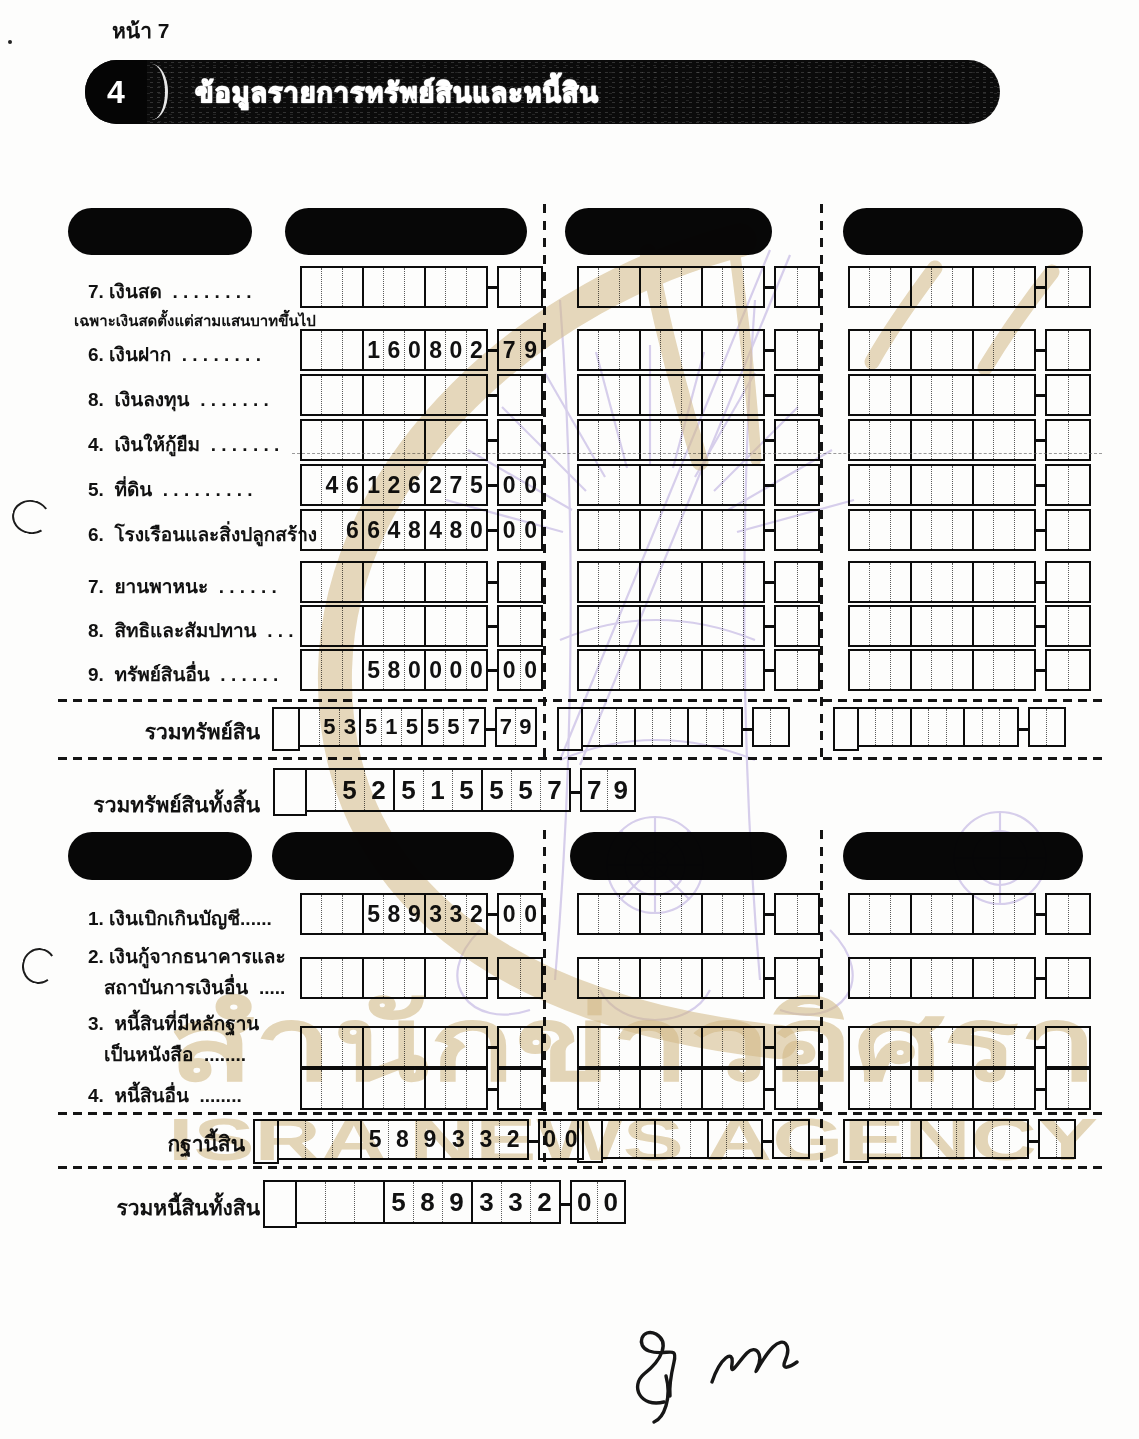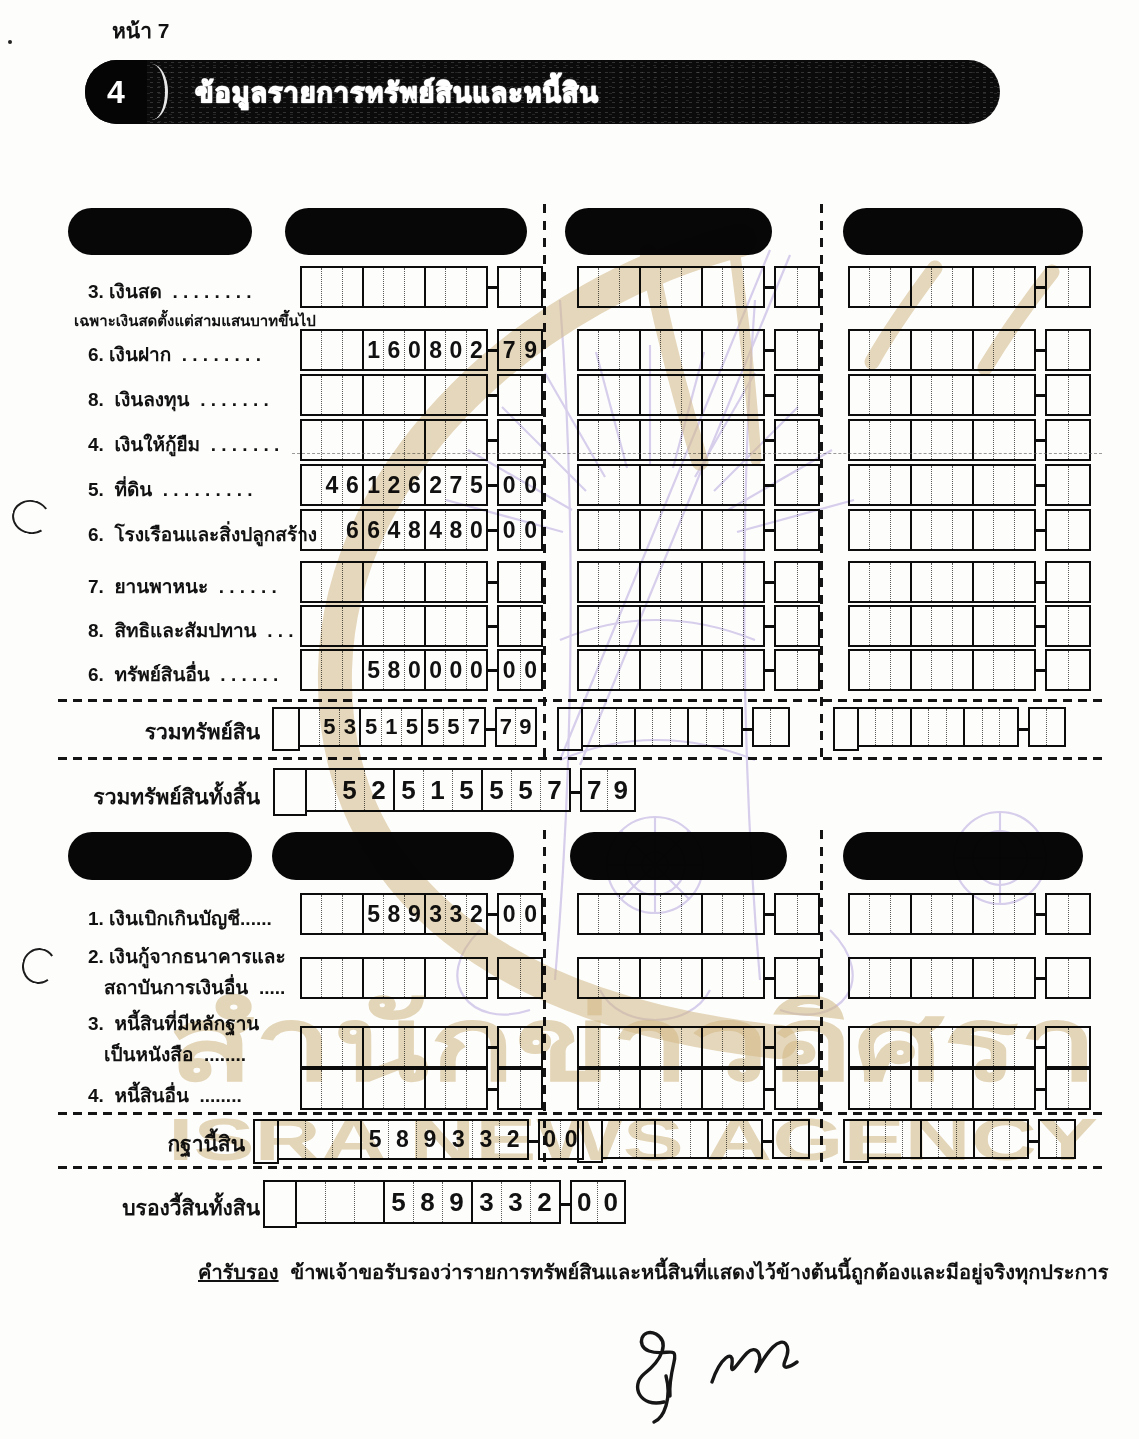--- a/index.html
+++ b/index.html
@@ -74,21 +74,21 @@
 
   <div class="pill" style="left:68px;top:208px;width:184px;height:47px"></div>
   <div class="pill" style="left:285px;top:208px;width:242px;height:47px"></div>
   <div class="pill" style="left:565px;top:208px;width:207px;height:47px"></div>
   <div class="pill" style="left:843px;top:208px;width:240px;height:47px"></div>
 
   <div class="vdash" style="left:543px;top:204px;height:554px"></div>
   <div class="vdash" style="left:820px;top:204px;height:554px"></div>
 
   <div class="row" style="top:266px">
-    <div class="rowlabel">3. เงินสด  . . . . . . . .</div>
+    <div class="rowlabel">7. เงินสด  . . . . . . . .</div>
     <div class="slot amt n" style="left:300px">
         <div class="amt-main">
           <div class="amt-cell"></div>
           <div class="amt-cell"></div>
           <div class="amt-cell grp"></div>
           <div class="amt-cell"></div>
           <div class="amt-cell"></div>
           <div class="amt-cell grp"></div>
           <div class="amt-cell"></div>
           <div class="amt-cell"></div>
@@ -532,21 +532,21 @@
           <div class="amt-cell"></div>
         </div>
         <div class="amt-conn"></div>
         <div class="amt-sat">
           <div class="amt-cell"></div>
           <div class="amt-cell"></div>
         </div>
       </div>
   </div>
   <div class="row" style="top:649px">
-    <div class="rowlabel">6.  ทรัพย์สินอื่น  . . . . . .</div>
+    <div class="rowlabel">9.  ทรัพย์สินอื่น  . . . . . .</div>
     <div class="slot amt n" style="left:300px">
         <div class="amt-main">
           <div class="amt-cell"></div>
           <div class="amt-cell"></div>
           <div class="amt-cell grp"></div>
           <div class="amt-cell">5</div>
           <div class="amt-cell">8</div>
           <div class="amt-cell grp">0</div>
           <div class="amt-cell">0</div>
           <div class="amt-cell">0</div>
@@ -655,21 +655,21 @@
         <div class="amt-sat">
           <div class="amt-cell"></div>
           <div class="amt-cell"></div>
         </div>
       </div>
   </div>
 
   <div class="hdash" style="left:58px;top:757px;width:1048px"></div>
 
   <div class="row" style="top:768px">
-    <div class="total-label" style="top:12px">รวมทรัพย์สินทั้งสิ้น</div>
+    <div class="total-label" style="top:20px">รวมทรัพย์สินทั้งสิ้น</div>
     <div class="slot amt g" style="left:273px">
         <div class="amt-small"></div>
         <div class="amt-main">
           <div class="amt-cell"></div>
           <div class="amt-cell">5</div>
           <div class="amt-cell grp">2</div>
           <div class="amt-cell">5</div>
           <div class="amt-cell">1</div>
           <div class="amt-cell grp">5</div>
           <div class="amt-cell">5</div>
@@ -982,21 +982,21 @@
         <div class="amt-sat">
           <div class="amt-cell"></div>
           <div class="amt-cell"></div>
         </div>
       </div>
   </div>
 
   <div class="hdash" style="left:58px;top:1166px;width:1048px"></div>
 
   <div class="row" style="top:1180px">
-    <div class="total-label" style="top:11px">บรองวี้สินทั้งสิน</div>
+    <div class="total-label" style="top:11px">รวมหนี้สินทั้งสิน</div>
     <div class="slot amt g" style="left:263px">
         <div class="amt-small"></div>
         <div class="amt-main">
           <div class="amt-cell"></div>
           <div class="amt-cell"></div>
           <div class="amt-cell grp"></div>
           <div class="amt-cell">5</div>
           <div class="amt-cell">8</div>
           <div class="amt-cell grp">9</div>
           <div class="amt-cell">3</div>
@@ -1004,21 +1004,20 @@
           <div class="amt-cell">2</div>
         </div>
         <div class="amt-conn"></div>
         <div class="amt-sat">
           <div class="amt-cell">0</div>
           <div class="amt-cell">0</div>
         </div>
       </div>
   </div>
 
-  <div class="certify"><span class="head">คำรับรอง</span><span>ข้าพเจ้าขอรับรองว่ารายการทรัพย์สินและหนี้สินที่แสดงไว้ข้างต้นนี้ถูกต้องและมีอยู่จริงทุกประการ</span></div>
 
   <svg class="sig-svg" width="260" height="112" viewBox="0 0 260 112">
     <g fill="none" stroke="#161616" stroke-width="3.4" stroke-linecap="round" stroke-linejoin="round">
       <path d="M 72 84 C 48 90, 38 68, 52 56 C 70 42, 78 24, 64 16 C 50 9, 43 28, 57 33 C 74 39, 86 26, 82 44 C 79 57, 77 68, 78 78"></path>
       <path d="M 74 58 C 80 80, 72 100, 62 104"></path>
       <path d="M 120 64 C 128 40, 142 30, 140 46 C 138 60, 146 44, 155 35 C 164 26, 172 36, 165 51 C 161 61, 170 40, 181 29 C 192 18, 200 27, 193 43 C 189 53, 198 49, 205 44"></path>
     </g>
   </svg>
 
   <div class="cmark" style="left:12px;top:500px;width:34px;height:30px;transform:rotate(12deg)"></div>

